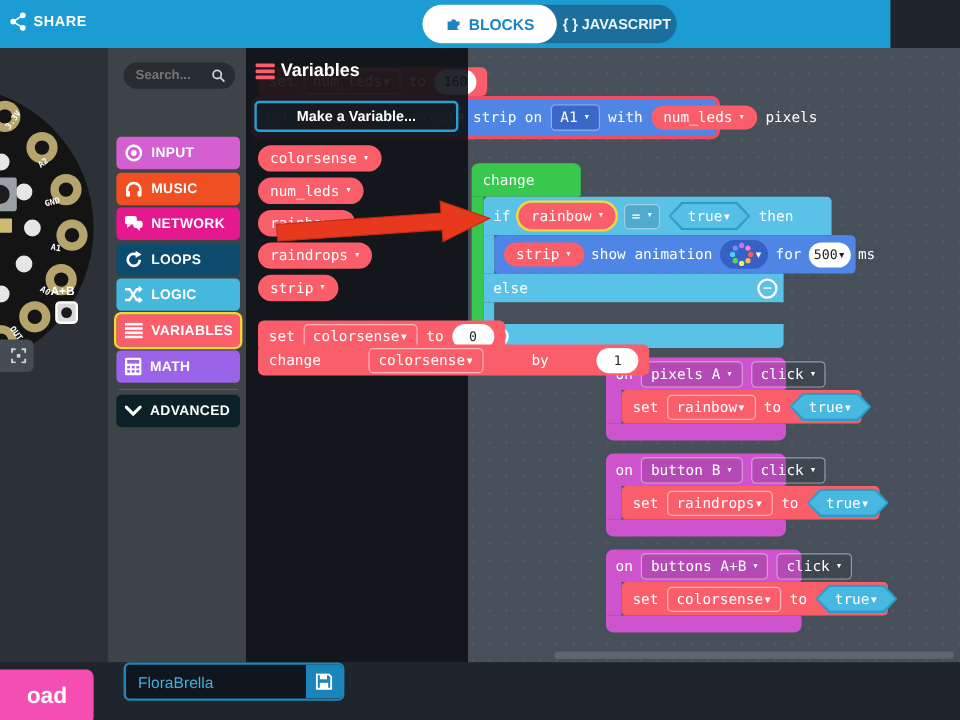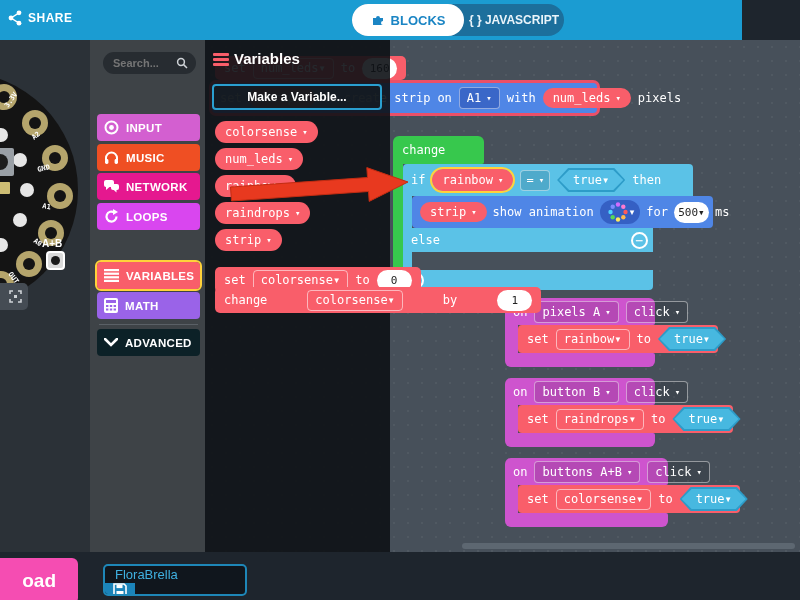--- a/index.html
+++ b/index.html
@@ -85,22 +85,22 @@
   .selglow{box-shadow:0 0 0 3px rgba(253,80,105,.9);}
   .ghost{opacity:1;}
   .scrollbar-h{left:462px;top:543px;width:333px;height:6px;background:#5d6771;border-radius:3px;z-index:8;cursor:pointer;}
 
   
   .footer{left:0;top:552px;width:800px;height:48px;background:var(--bottom);z-index:30;}
   .downloadbtn{left:-68px;top:558px;width:146px;height:46px;background:var(--download);
     border-radius:6px;color:#fff;font-weight:bold;font-size:19px;display:flex;
     align-items:center;justify-content:flex-end;padding-right:22px;box-sizing:border-box;
     cursor:pointer;z-index:31;}
-  .namewrap{left:103px;top:564px;width:144px;height:32px;border:2px solid #1e87b8;
-    border-radius:5px;display:flex;box-sizing:border-box;overflow:hidden;z-index:31;background:#10161d;flex-direction:column;}
+  .namewrap{left:103px;top:552px;width:184px;height:32px;border:2px solid #1e87b8;
+    border-radius:5px;display:flex;box-sizing:border-box;overflow:hidden;z-index:31;background:#10161d;}
   .namewrap input{flex:1;min-width:0;background:transparent;border:none;outline:none;
     color:#3fb0e0;font-size:13px;padding-left:10px;font-family:"Liberation Sans",sans-serif;}
   .savebtn{width:30px;background:#1b84ba;display:flex;align-items:center;justify-content:center;cursor:pointer;}
 
   .arrow-svg{z-index:32;pointer-events:none;}
 </style>
 </head>
 <body>
 
 <div class="page">
@@ -212,26 +212,35 @@
   </div>
   <div class="abs cat" style="top: 173px; background: rgb(229, 24, 143);">
     <svg width="15" height="15" viewBox="0 0 15 15">
       <rect x="0" y="1" width="10" height="7" rx="2" fill="#fff"></rect>
       <path d="M2 8 L2 11 L5.5 8 Z" fill="#fff"></path>
       <rect x="7" y="5" width="8" height="6" rx="2" fill="#fff"></rect>
       <path d="M12.5 11 L12.5 13.5 L9.8 11 Z" fill="#fff"></path>
     </svg>
     <span>NETWORK</span>
   </div>
-  <div class="abs cat" style="top: 203px; background: #d946ef;">
+  <div class="abs cat" style="top: 203px; background: #0c4a6e;">
     <svg width="15" height="15" viewBox="0 0 15 15">
       <path d="M12.5 7.5 a5 5 0 1 1 -2.2-4.1" fill="none" stroke="#fff" stroke-width="2.2"></path>
       <path d="M9 0 L14 3 L9 6 Z" fill="#fff"></path>
     </svg>
     <span>LOOPS</span>
+  </div>
+  <div class="abs cat" style="top: 232px; background: rgb(68, 184, 221);">
+    <svg width="15" height="15" viewBox="0 0 15 15">
+      <path d="M0 3 h4 l6 9 h3" fill="none" stroke="#fff" stroke-width="2"></path>
+      <path d="M0 12 h4 l6 -9 h3" fill="none" stroke="#fff" stroke-width="2"></path>
+      <path d="M11.5 0 L15 3 L11.5 6 Z" fill="#fff"></path>
+      <path d="M11.5 9 L15 12 L11.5 15 Z" fill="#fff"></path>
+    </svg>
+    <span>LOGIC</span>
   </div>
   <div class="abs cat selected" style="top: 262px; background: rgb(249, 94, 106);">
     <svg width="15" height="13" viewBox="0 0 15 13">
       <g fill="#fff">
           <rect y="0" width="15" height="2.2"></rect>
           <rect y="3.6" width="15" height="2.2"></rect>
       <rect y="7.2" width="15" height="2.2"></rect>
           <rect y="10.8" width="15" height="2.2"></rect>
         </g>
     </svg>

